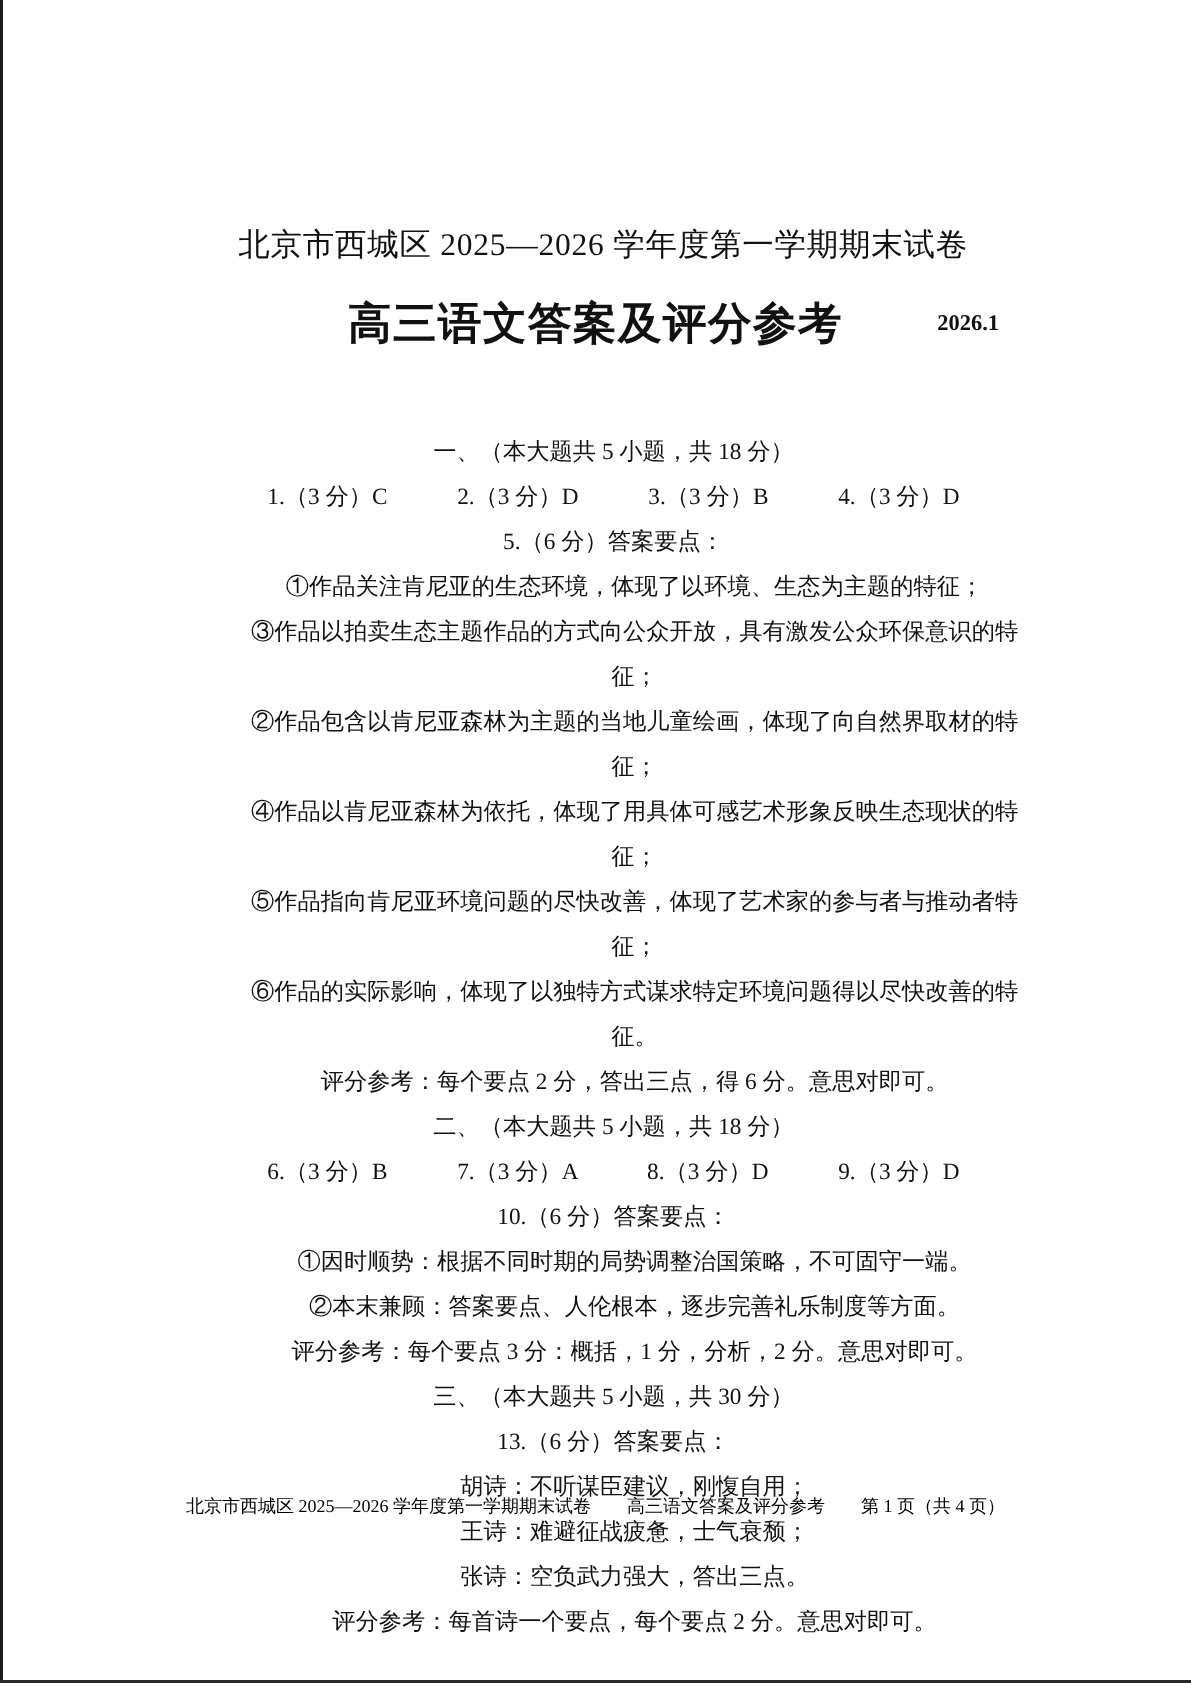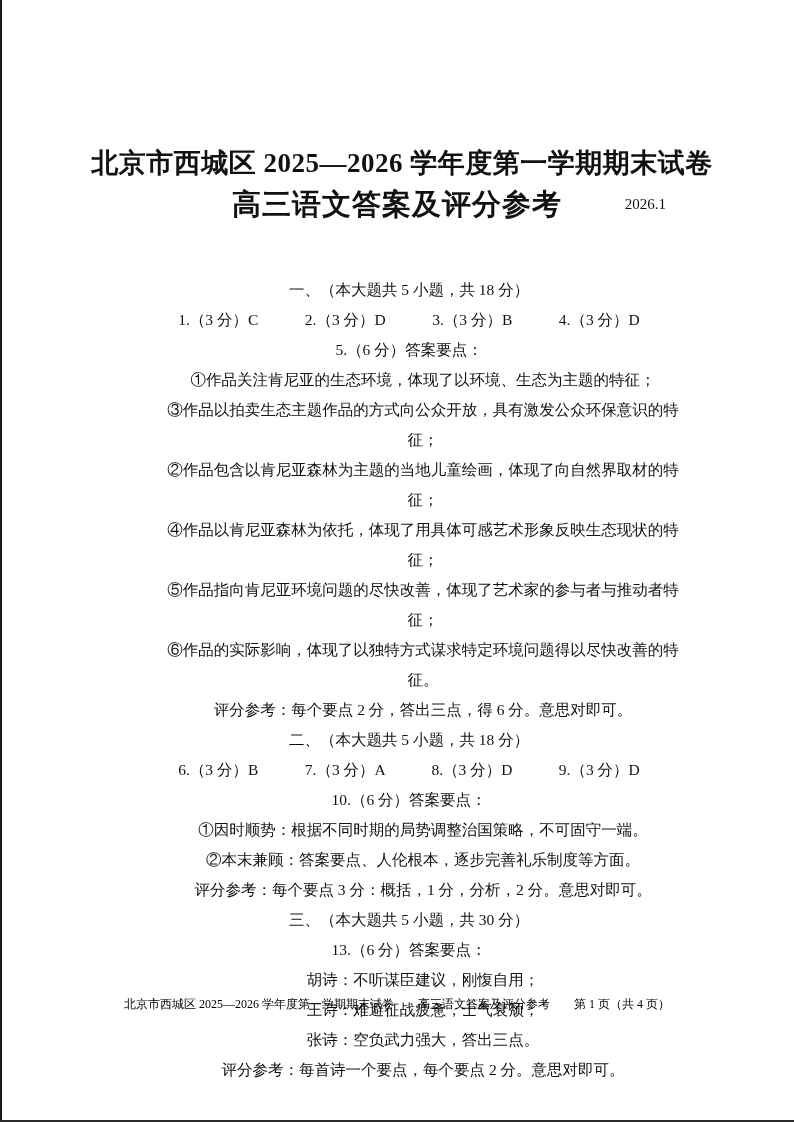--- a/index.html
+++ b/index.html
@@ -31,42 +31,42 @@
     bottom: 0;
     width: 100%;
     height: 2px;
     background: #2a2a2a;
   }
   .header {
     padding-top: 150px;
     text-align: center;
   }
   .title-line1 {
-    font-size: 27px;
-    font-weight: bold;
+    font-size: 21px;
+    font-weight: normal;
     line-height: 26px;
     letter-spacing: 0.5px;
     padding-left: 10px;
   }
   .title-line2-row {
     position: relative;
-    margin-top: 8px;
+    margin-top: 20px;
     line-height: 40px;
   }
   .title-line2 {
     font-size: 29px;
     font-weight: bold;
     letter-spacing: 1px;
   }
   .exam-date {
     position: absolute;
     right: 128px;
     bottom: 5px;
     font-size: 15px;
-    font-weight: normal;
+    font-weight: bold;
   }
   .doc-body {
     margin: 46px 100px 0 124px;
     font-size: 15.5px;
   }
   .line {
     line-height: 30px;
     white-space: pre-wrap;
     text-align: center;
   }

